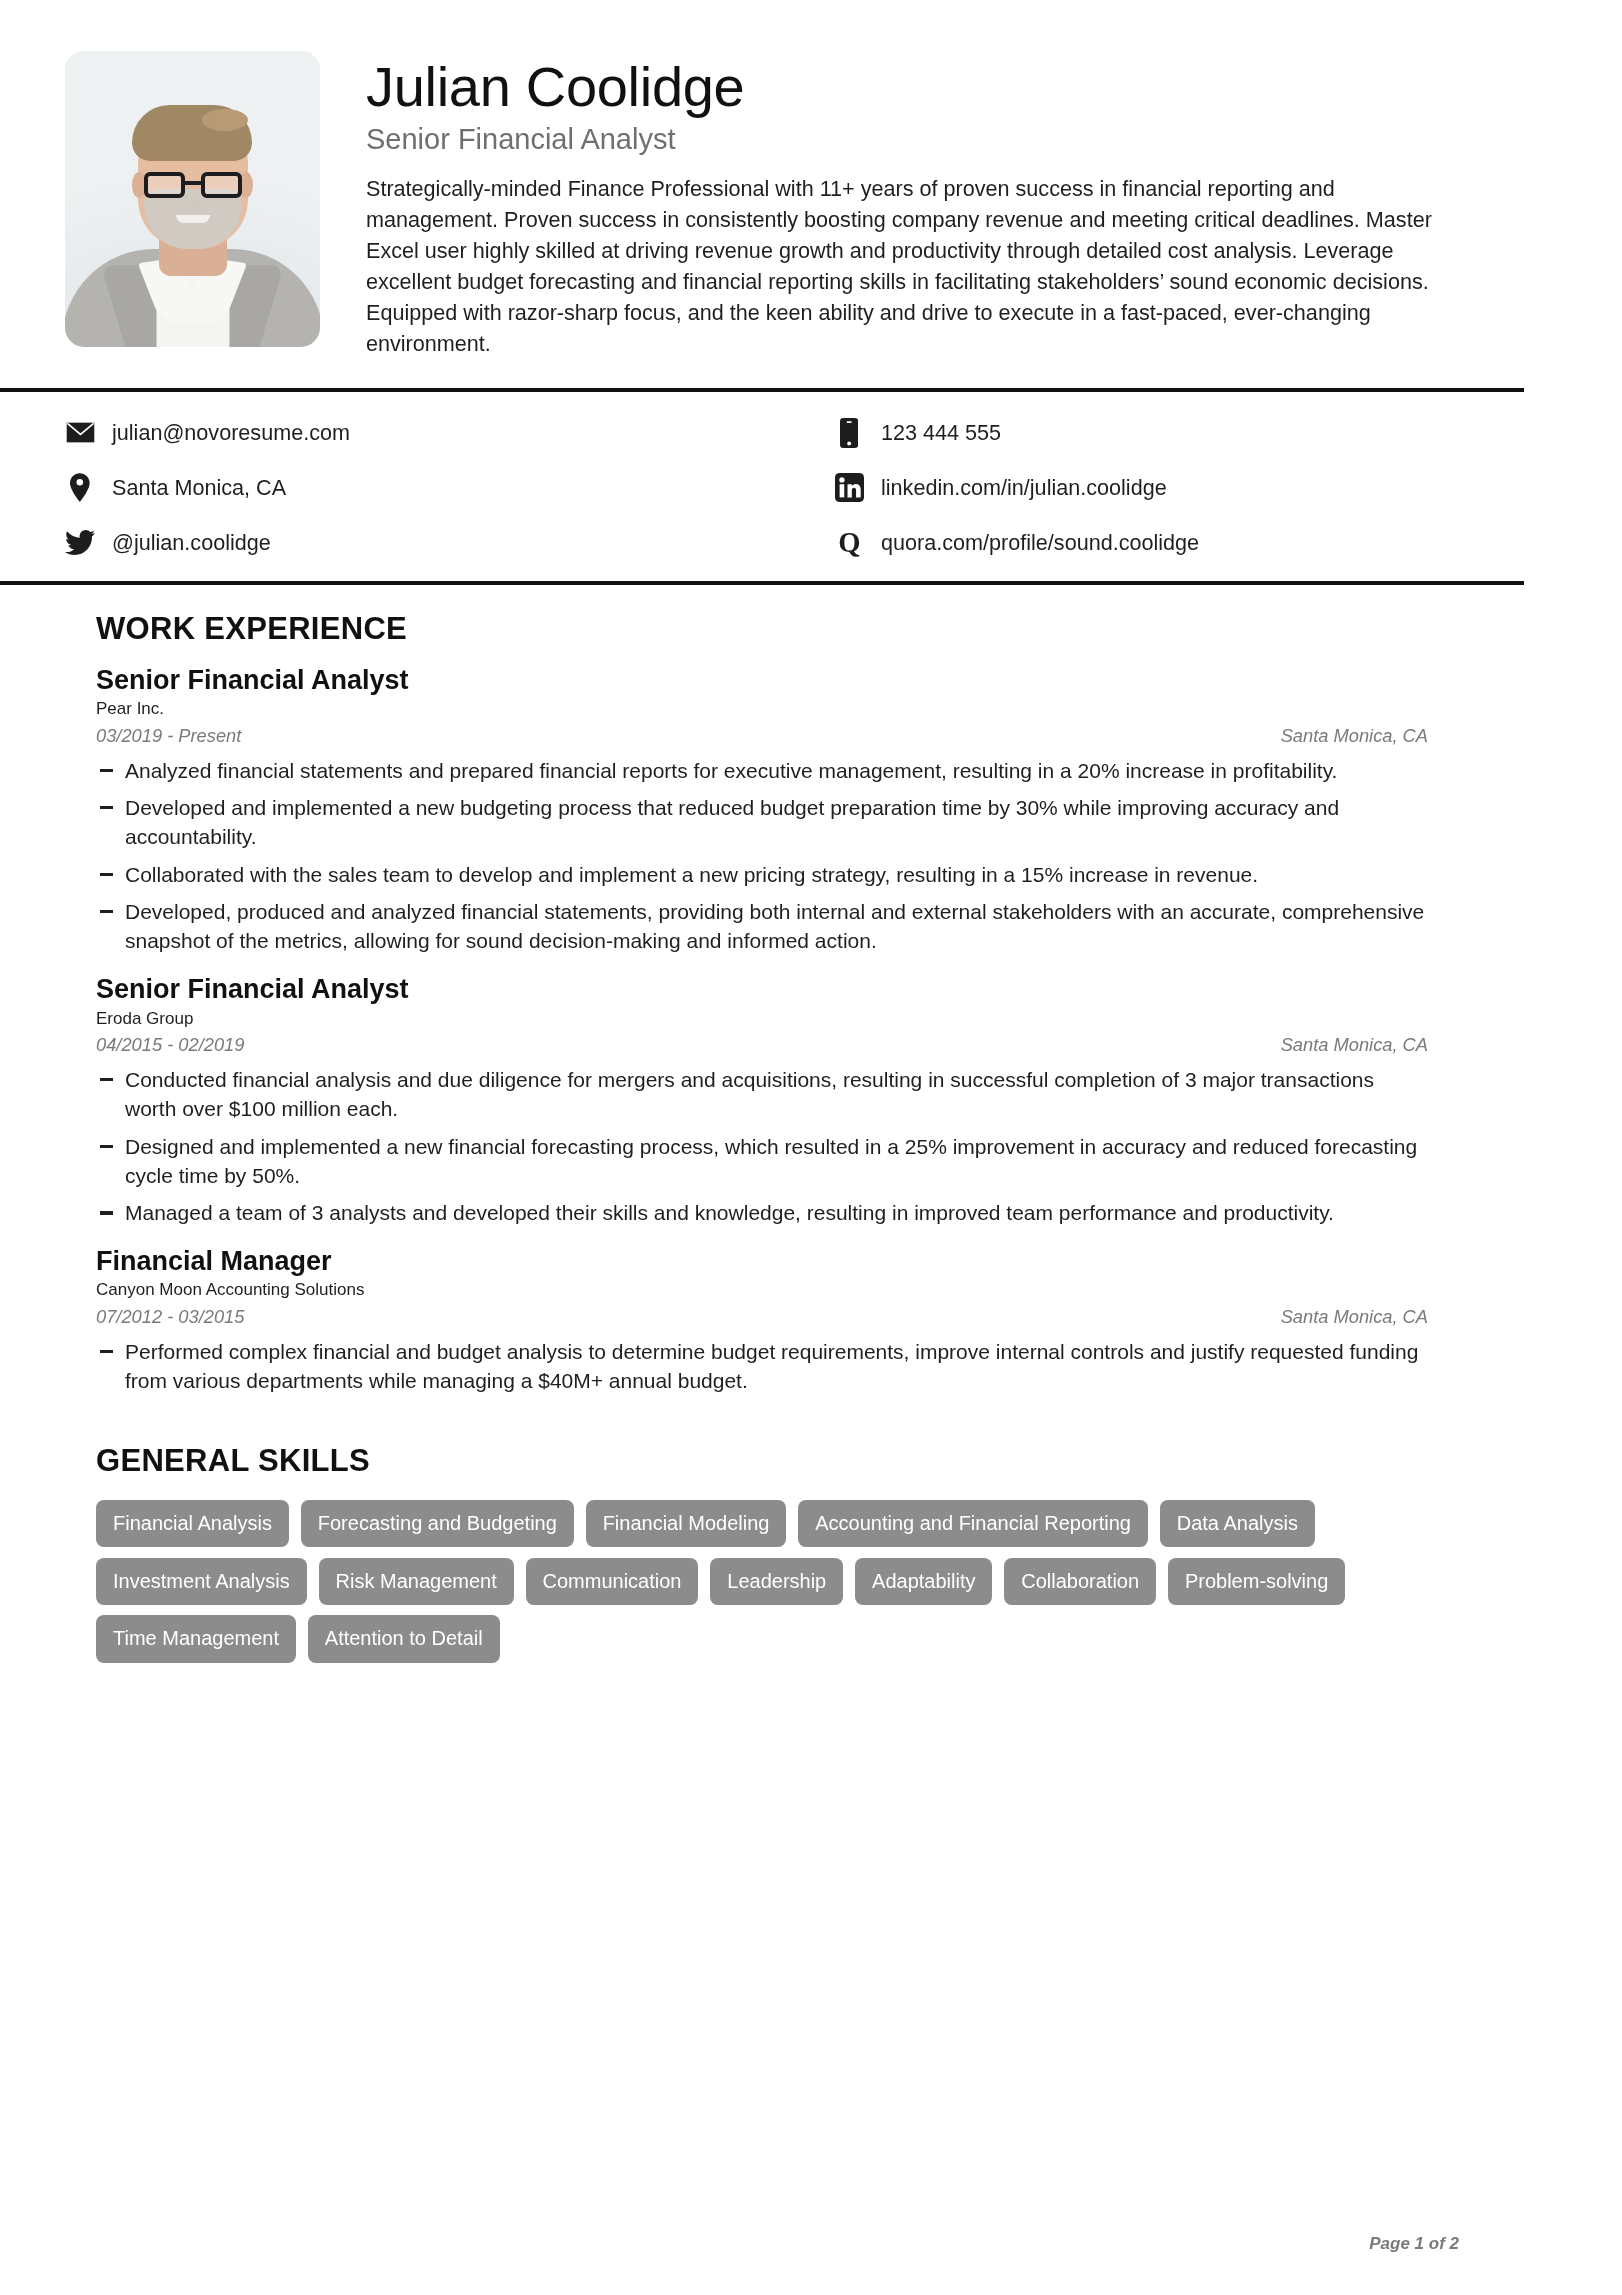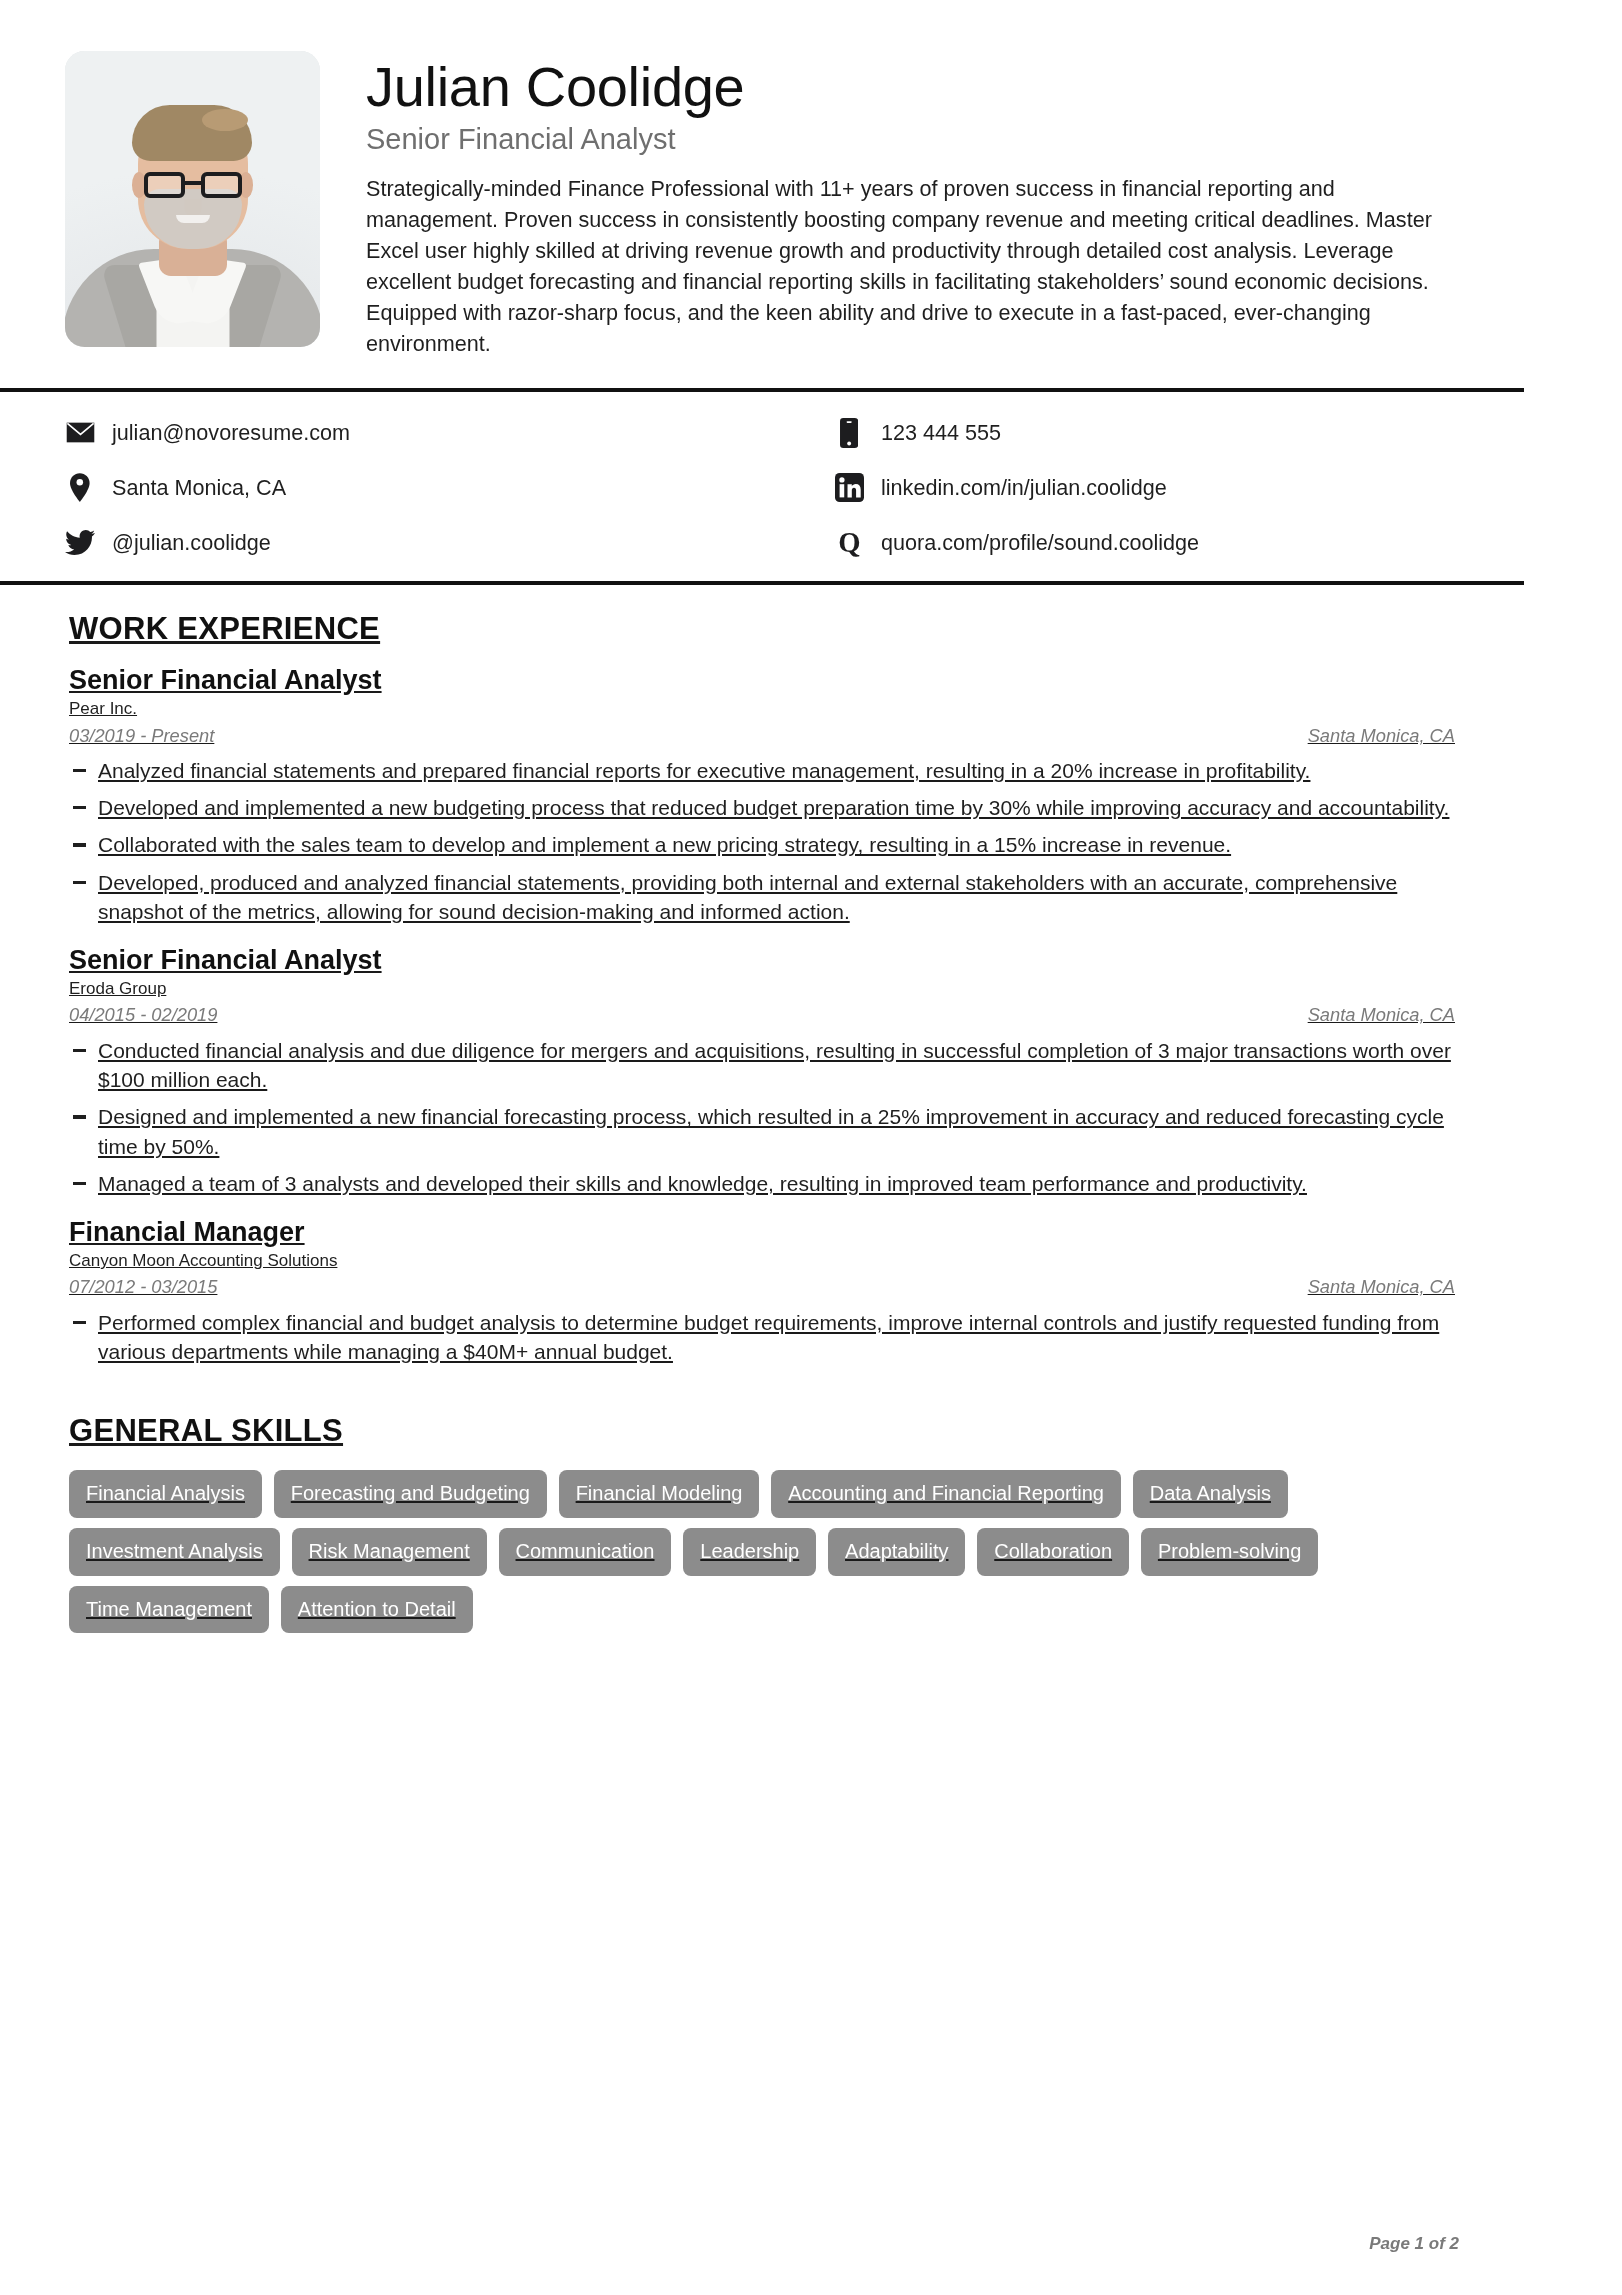--- a/index.html
+++ b/index.html
@@ -235,23 +235,22 @@
     justify-content: center;
   }
   .ctext {
     font-size: 21.6px;
     color: #1f1f1f;
     line-height: 1;
   }
 
   
   .body-area {
-    padding: 0 69px;
+    padding: 0 96px;
     box-sizing: border-box;
-    text-decoration: underline;
   }
   .section-title {
     font-size: 31px;
     font-weight: 700;
     letter-spacing: 0.3px;
     color: #111111;
     margin: 26px 0 10.5px 0;
   }
   .job { margin-bottom: 6.5px; }
   .job-title {

